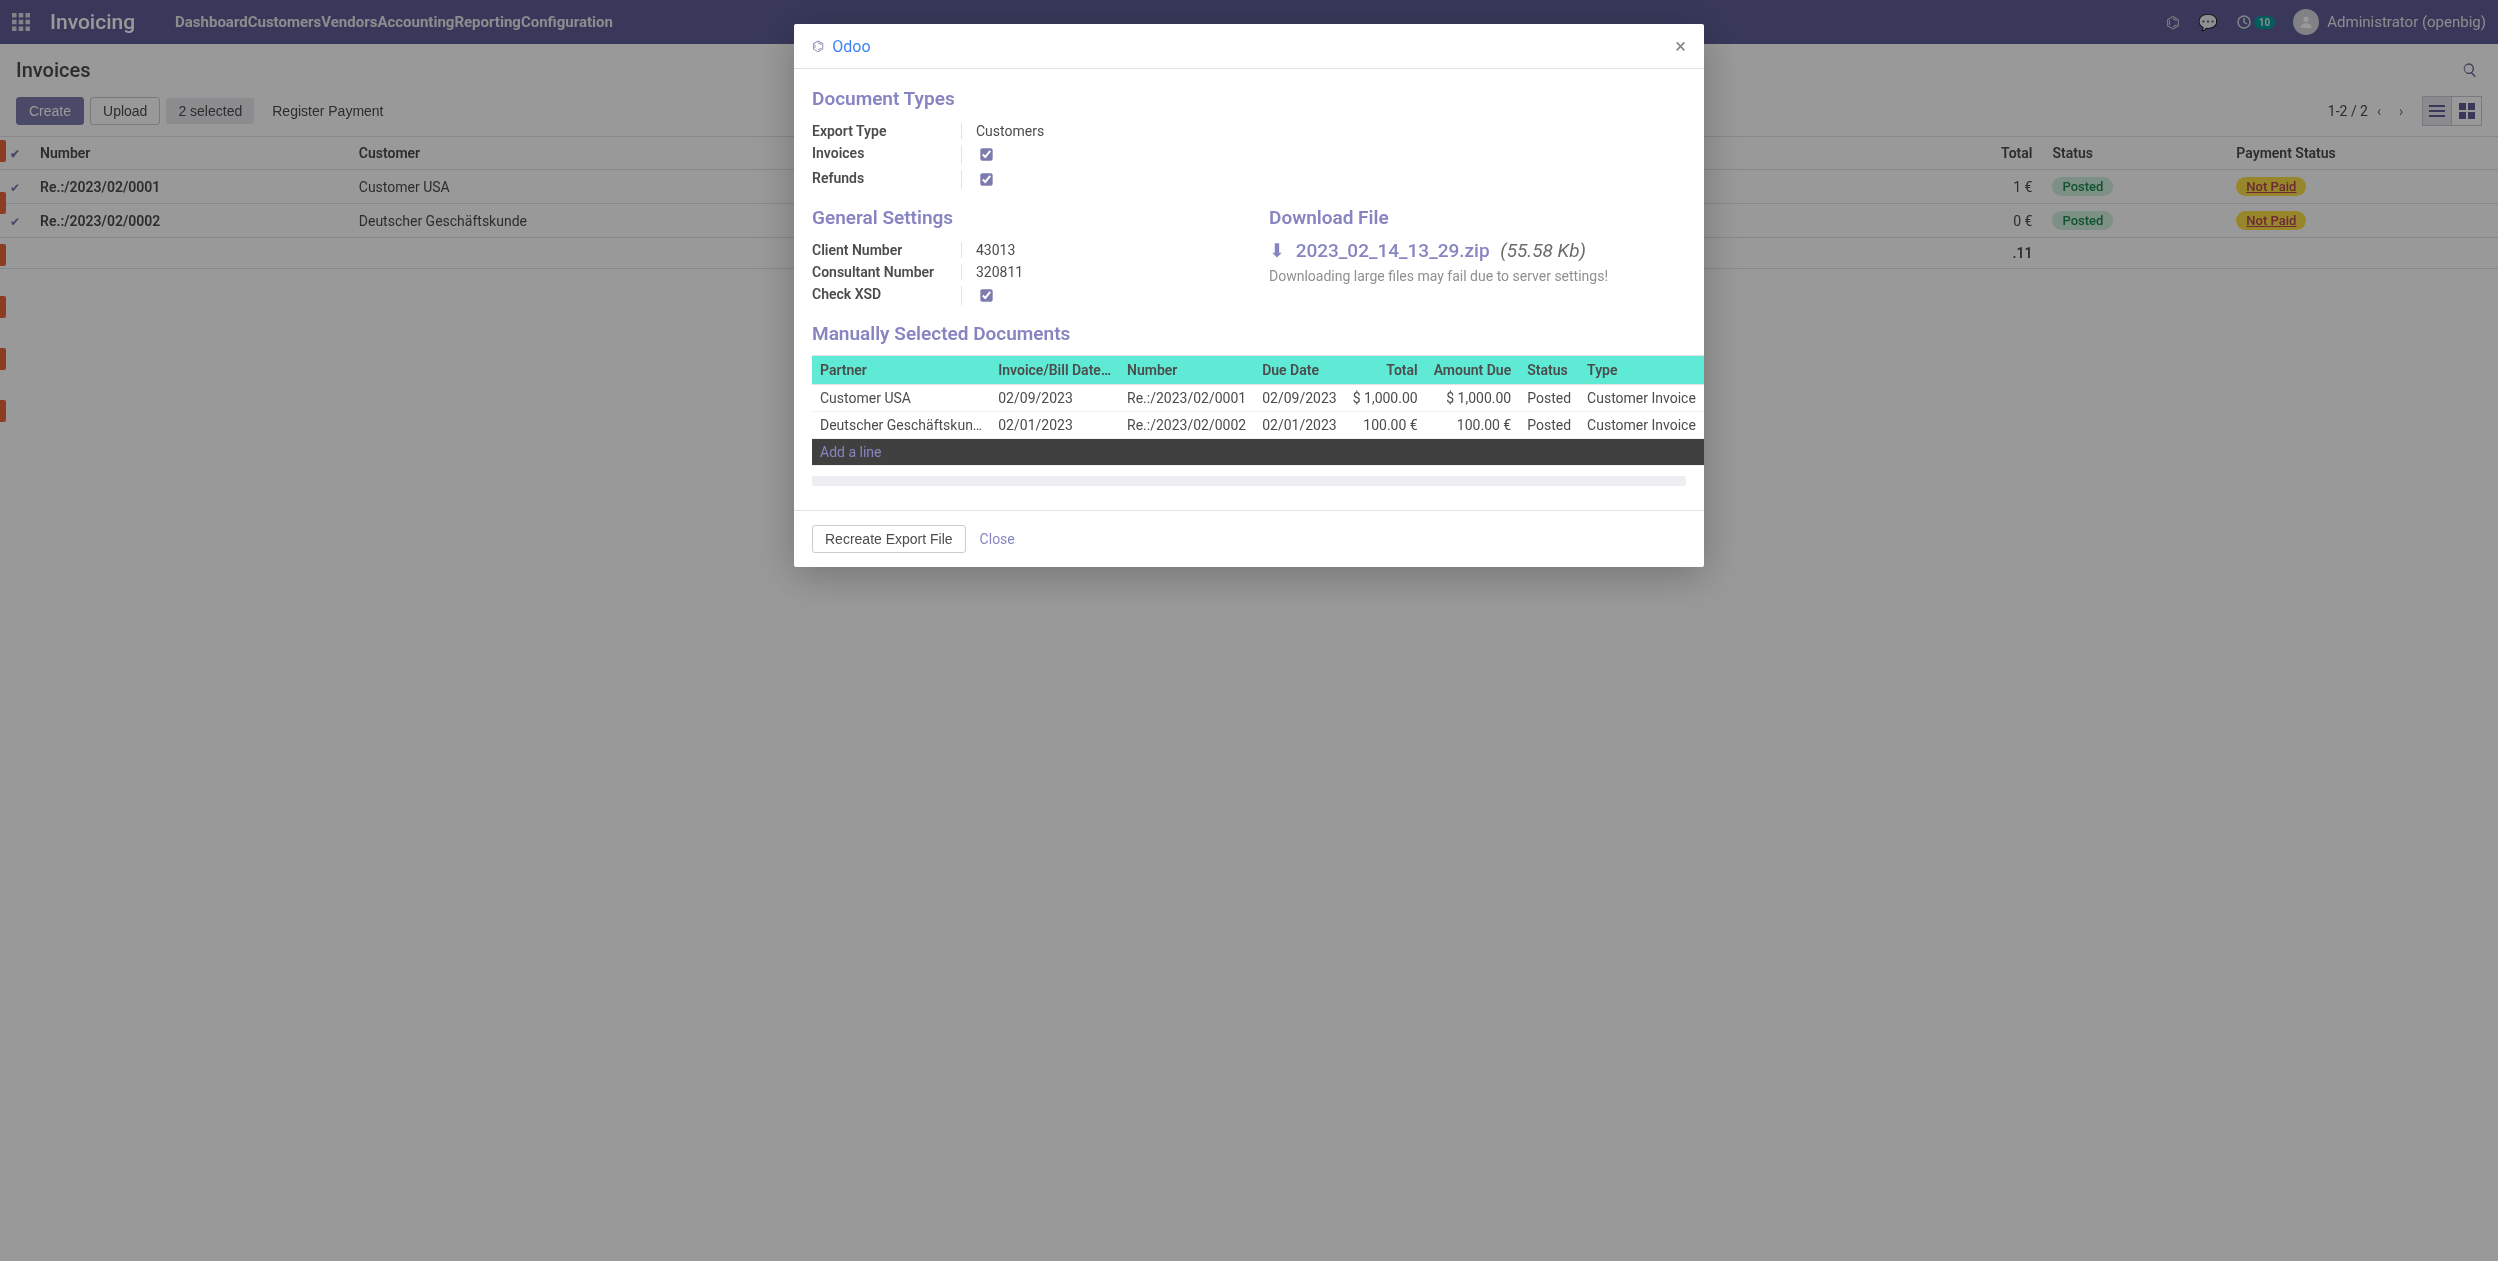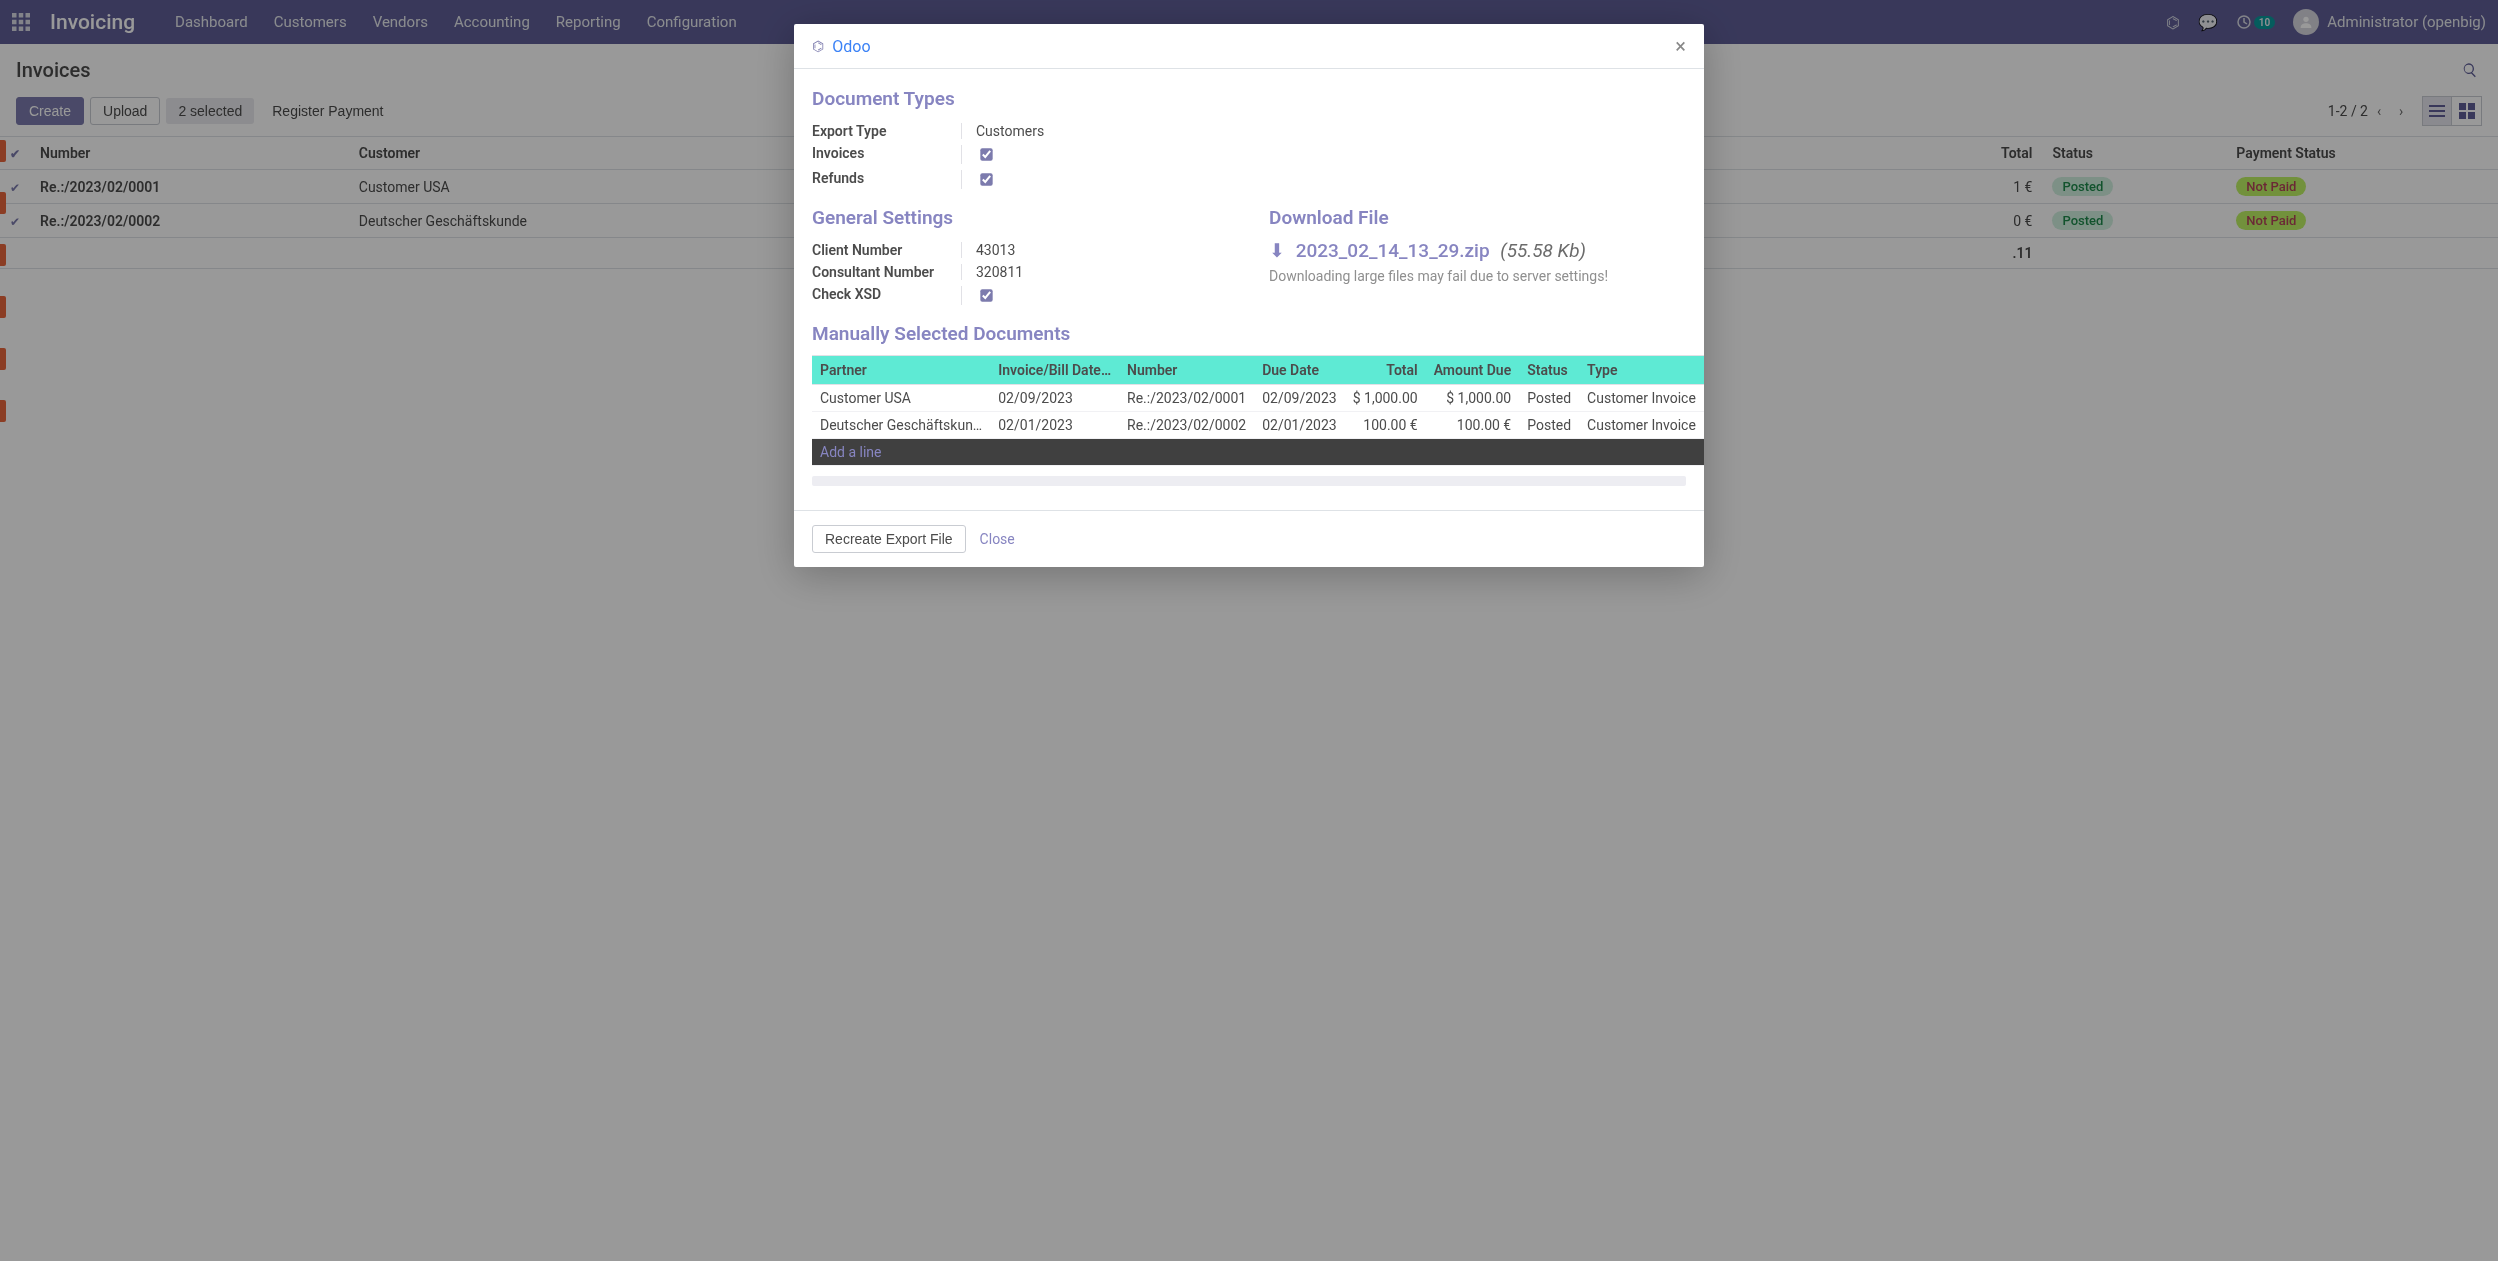--- a/index.html
+++ b/index.html
@@ -42,21 +42,21 @@
   }
   .topnav .apps-icon svg { fill: #E7E9ED; }
   .topnav .brand {
     font-size: 21px;
     font-weight: 500;
     margin-right: 40px;
     color: #fff;
   }
   .topnav .menu {
     display: flex;
-    gap: 26px;
+    font-weight: bold;
   }
   .topnav .menu .item {
     color: #E7E9ED;
     cursor: pointer;
   }
   .topnav .right {
     margin-left: auto;
     display: flex;
     align-items: center;
     gap: 18px;
@@ -191,21 +191,21 @@
   }
   .num-cell { text-align:right; }
   .badge {
     display:inline-block;
     padding: 2px 10px;
     border-radius: 12px;
     font-size: 13px;
     font-weight: 500;
   }
   .badge.green { background:#D1F0E0; color:#1F8B4C; }
-  .badge.red { background:#bef264; color:#B3445A; }
+  .badge.red { background:#fde047; color:#B3445A;text-decoration:underline; }
   .totals-row td {
     font-weight: 600;
     border-bottom: none;
     padding-top: 10px;
   }
 
   
   .modal-backdrop {
     position: fixed;
     inset: 0;

